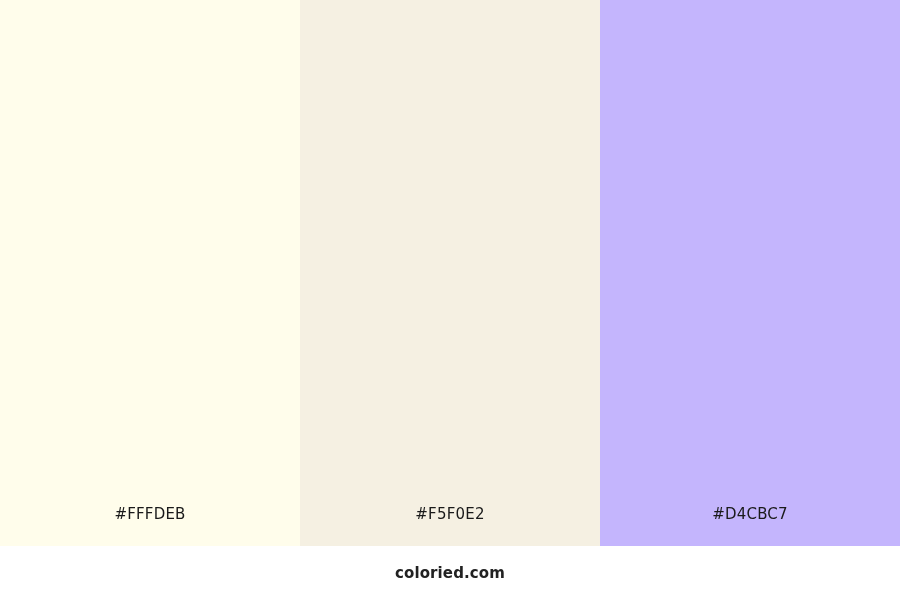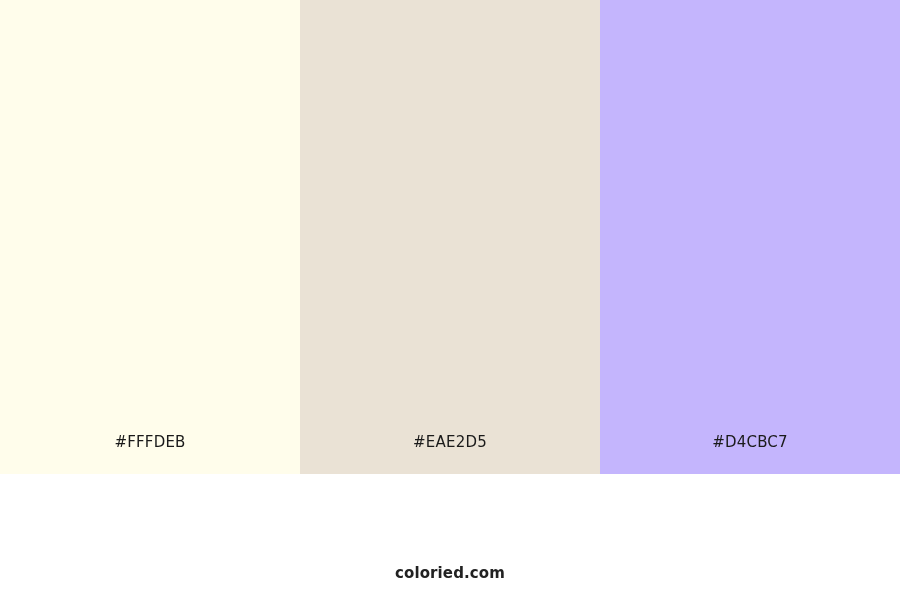--- a/index.html
+++ b/index.html
@@ -24,21 +24,21 @@
     position: absolute;
     left: 0;
     top: 0;
     width: 900px;
     height: 546px;
     display: flex;
     flex-direction: row;
   }
   .swatch {
     flex: 1 1 20%;
-    height: 474px;
+    height: 546px;
     position: relative;
     display: block;
   }
   .swatch-label {
     position: absolute;
     left: 0;
     right: 0;
     bottom: 0;
     height: 64px;
     line-height: 64px;
@@ -74,24 +74,24 @@
 <body>
 
 <div class="palette-page">
 
   <div class="swatch-strip">
 
     <div class="swatch" style="background-color: rgb(255, 253, 235);">
       <div class="swatch-label">#FFFDEB</div>
     </div>
 
+    <div class="swatch" style="background-color: rgb(245, 240, 226);">
+      <div class="swatch-label">#F5F0E2</div>
+    </div>
 
-    <div class="swatch" style="background-color: rgb(234, 226, 213);">
-      <div class="swatch-label">#EAE2D5</div>
-    </div>
 
     <div class="swatch" style="background-color: #c4b5fd;">
       <div class="swatch-label">#D4CBC7</div>
     </div>
 
 
   </div>
 
   <div class="footer">
     <span class="footer-brand">coloried.com</span>

